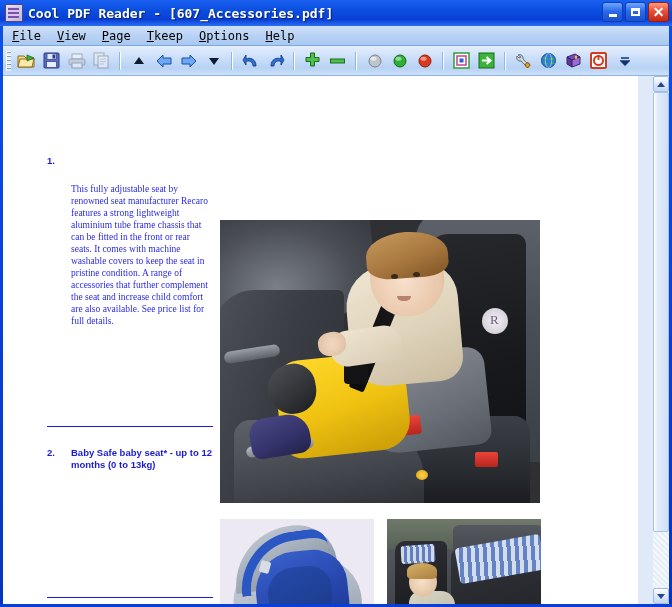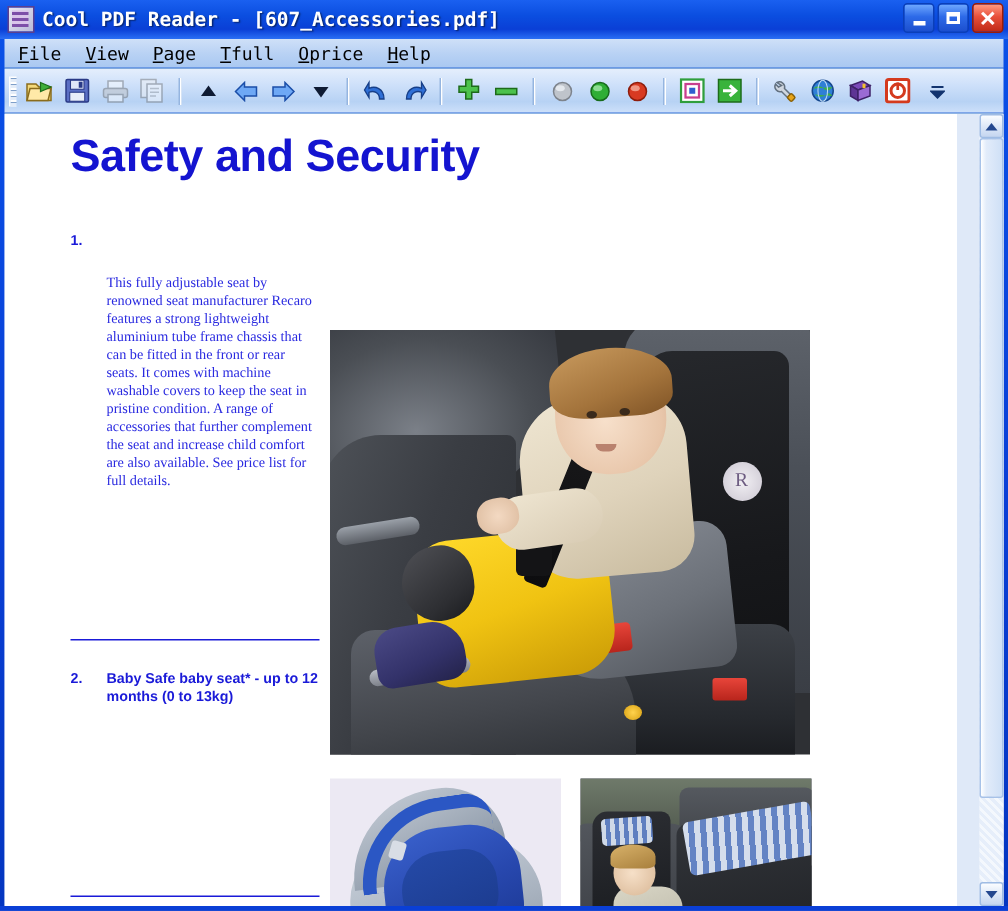--- a/index.html
+++ b/index.html
@@ -349,22 +349,22 @@
       <div class="winbtn red">
         <div class="close-glyph">✕</div>
       </div>
     </div>
   </div>
 
   <div id="menubar">
     <div class="menu-item"><span class="acc">F</span><span>ile</span></div>
     <div class="menu-item"><span class="acc">V</span><span>iew</span></div>
     <div class="menu-item"><span class="acc">P</span><span>age</span></div>
-    <div class="menu-item"><span class="acc">T</span><span>full</span></div>
-    <div class="menu-item"><span class="acc">O</span><span>price</span></div>
+    <div class="menu-item"><span class="acc">T</span><span>keep</span></div>
+    <div class="menu-item"><span class="acc">O</span><span>ptions</span></div>
     <div class="menu-item"><span class="acc">H</span><span>elp</span></div>
   </div>
 
   <div id="toolbar">
     <div class="grip"></div>
 
     <div class="tbtn">
       <svg width="19" height="18" viewBox="0 0 19 18">
         <path d="M1 4 h6 l2 2 h8 v9 H1 Z" fill="#f4d97a" stroke="#8a6c1c" stroke-width="1"></path>
         <path d="M3 7 h14 l-2 8 H1 Z" fill="#ffe9a8" stroke="#8a6c1c" stroke-width="1"></path>
@@ -527,21 +527,20 @@
     <div class="tbtn" style="margin-left:2px;">
       <svg width="10" height="18" viewBox="0 0 10 18">
         <path d="M1 6 h8 M1 9 L5 13 L9 9 Z" stroke="#13346f" stroke-width="1.4" fill="#13346f"></path>
       </svg>
     </div>
   </div>
 
   <div id="docarea">
     <div id="page">
 
-      <div id="page-title">Safety and Security</div>
 
       <div class="item-num" style="left:44px; top:79px;">1.</div>
       <div class="item-body" style="left:68px; top:107px; width:142px;">This fully adjustable seat by renowned seat manufacturer Recaro features a strong lightweight aluminium tube frame chassis that can be fitted in the front or rear seats. It comes with machine washable covers to keep the seat in pristine condition. A range of accessories that further complement the seat and increase child comfort are also available. See price list for full details.</div>
 
       <div class="divider" style="left:44px; top:350px; width:166px;"></div>
 
       <div class="item-num" style="left:44px; top:371px;">2.</div>
       <div class="item-head" style="left:68px; top:371px; width:142px;">Baby Safe baby seat* - up to 12 months (0 to 13kg)</div>
 
       <div class="divider" style="left:44px; top:521px; width:166px;"></div>

